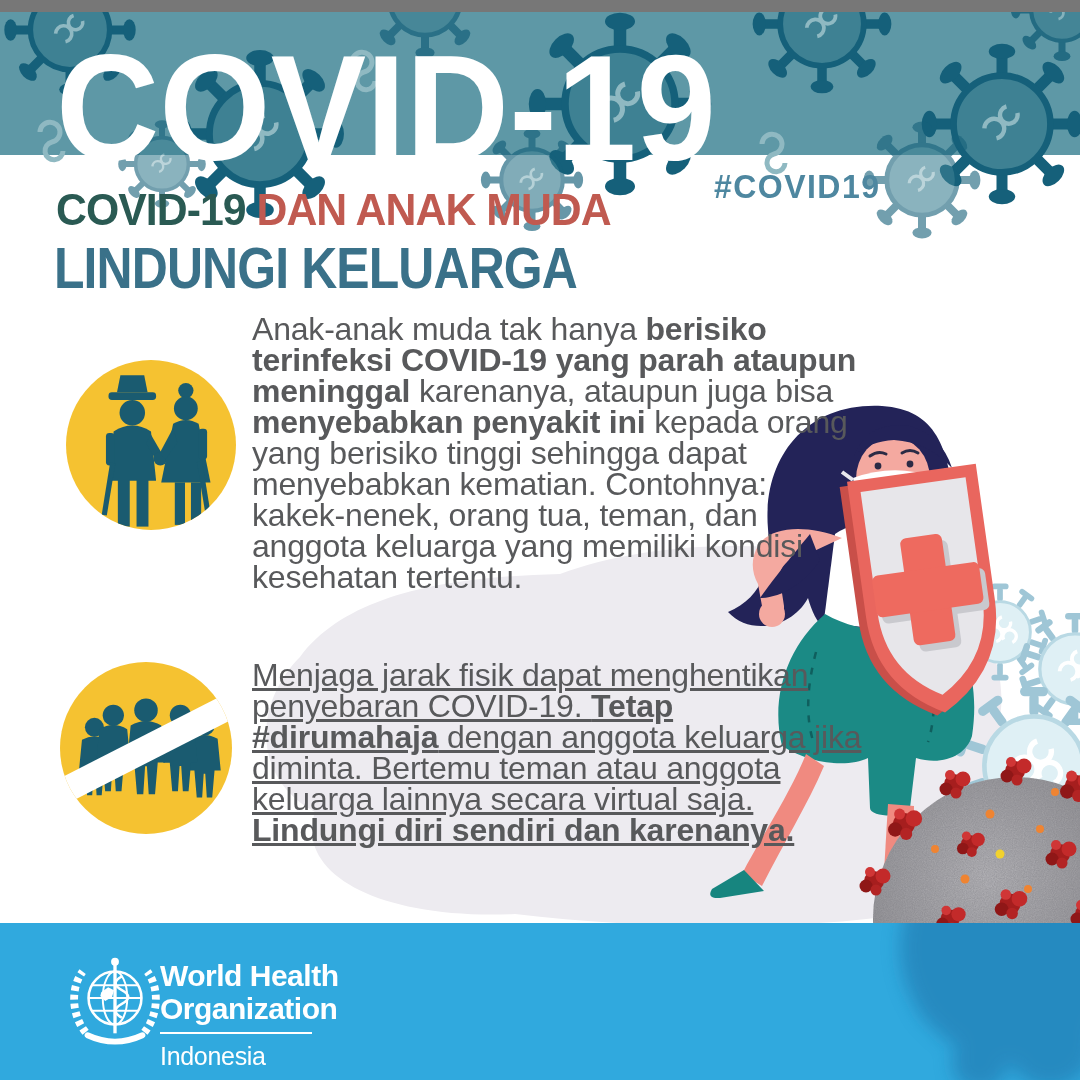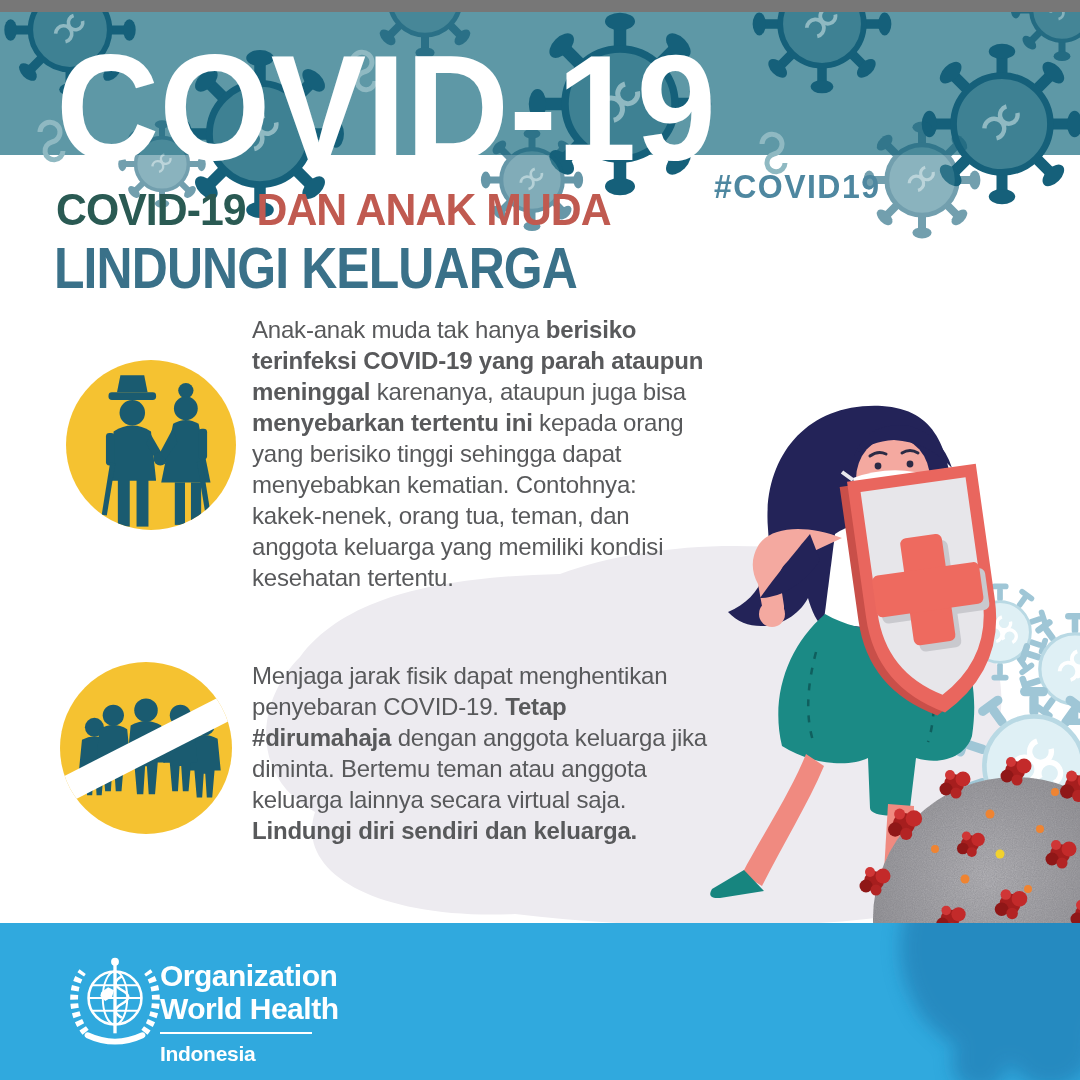--- a/index.html
+++ b/index.html
@@ -18,37 +18,37 @@
   
   .h1line{left:56px;top:172px;z-index:7;font-size:45px;font-weight:700;
     letter-spacing:-1px;white-space:nowrap;transform:scaleX(.95);transform-origin:left top;}
   .h1line .teal{color:#2a5a53;} .h1line .red{color:#c05a50;}
   .h2line{left:54px;top:222px;z-index:7;font-size:58px;font-weight:700;
     letter-spacing:-1px;color:#3a7189;white-space:nowrap;transform:scaleX(.86);transform-origin:left top;}
   
   .icon-circle{z-index:4;}
   .icon1{left:66px;top:348px;}
   .icon2{left:60px;top:650px;}
-  .para{z-index:5;width:640px;font-size:24px;line-height:31px;color:#58595b;
+  .para{z-index:5;width:640px;font-size:32px;line-height:31px;color:#58595b;
     white-space:pre-line;letter-spacing:-0.2px;}
   .para .seg-bold{font-weight:700;}
   .para1{left:252px;top:302px;}
-  .para2{left:252px;top:648px;}
+  .para2{left:252px;top:648px;text-decoration:underline;}
   
   .blob-layer{left:0;top:0;width:1080px;height:1080px;z-index:1;}
   .woman-layer{left:610px;top:372px;width:470px;height:560px;z-index:2;}
   .virus-real{left:850px;top:742px;width:230px;height:169px;overflow:hidden;z-index:3;}
   
   .footer{left:0;top:911px;width:1080px;height:169px;background:#30a9de;z-index:8;overflow:hidden;}
   .footer .reflection{position:absolute;left:850px;top:0;width:230px;height:169px;}
   .who-logo{position:absolute;left:66px;top:28px;width:98px;height:98px;}
   .who-text{position:absolute;left:160px;top:36px;color:#ffffff;}
   .who-text .org{font-size:30px;font-weight:700;line-height:33px;letter-spacing:-0.5px;}
   .who-rule{width:152px;height:2px;background:#ffffff;margin:7px 0 8px 0;}
-  .who-text .country{font-size:21px;font-weight:700;letter-spacing:-0.3px;}
+  .who-text .country{font-size:25px;font-weight:400;letter-spacing:-0.3px;}
 </style>
 </head>
 <body>
 
 <div class="poster">
 
   <div class="abs blob-layer">
     <svg width="1080" height="1080" viewBox="0 0 1080 1080">
       <path d="M300,645 C255,690 250,765 315,800 C295,860 375,908 515,902
                C680,922 890,918 975,884 C1055,852 1048,762 1000,705
@@ -164,21 +164,21 @@
         <path d="M160,118 L170,180 L164,181 L154,120 Z"></path>
         <rect x="128" y="144" width="12" height="50"></rect>
         <rect x="147" y="144" width="12" height="50"></rect>
       </g>
     </svg>
   </div>
 
   <div class="abs para para1"><span>Anak-anak muda tak hanya </span><span class="seg-bold">berisiko
 terinfeksi COVID-19 yang parah ataupun
 meninggal</span><span> karenanya, ataupun juga bisa
-</span><span class="seg-bold">menyebarkan tertentu ini</span><span> kepada orang
+</span><span class="seg-bold">menyebabkan penyakit ini</span><span> kepada orang
 yang berisiko tinggi sehingga dapat
 menyebabkan kematian. Contohnya:
 kakek-nenek, orang tua, teman, dan
 anggota keluarga yang memiliki kondisi
 kesehatan tertentu.</span></div>
 
   <div class="abs icon-circle icon2">
     <svg width="172" height="172" viewBox="0 0 200 200">
       <defs>
         <clipPath id="clipc2">
@@ -201,21 +201,21 @@
         <rect x="-70" y="86" width="340" height="30" fill="#ffffff" transform="rotate(-27 100 101)"></rect>
       </g>
     </svg>
   </div>
 
   <div class="abs para para2"><span>Menjaga jarak fisik dapat menghentikan
 penyebaran COVID-19. </span><span class="seg-bold">Tetap
 #dirumahaja</span><span> dengan anggota keluarga jika
 diminta. Bertemu teman atau anggota
 keluarga lainnya secara virtual saja.
-</span><span class="seg-bold">Lindungi diri sendiri dan keluarga.</span></div>
+</span><span class="seg-bold">Lindungi diri sendiri dan karenanya.</span></div>
 
   <div class="abs woman-layer">
     <svg width="470" height="560" viewBox="0 0 470 560">
       <defs>
         <g id="cv">
           <g fill="#9fc6d6">
             <g transform="rotate(0)">
                 <rect x="-3" y="-47" width="6" height="15" rx="3"></rect>
                 <rect x="-9" y="-51" width="18" height="6" rx="3"></rect>
               </g>
@@ -403,20 +403,20 @@
         <line x1="23.5" y1="48" x2="76.5" y2="48" stroke-width="2"></line>
         <line x1="27" y1="35" x2="73" y2="35" stroke-width="2"></line>
         <line x1="27" y1="61" x2="73" y2="61" stroke-width="2"></line>
       </g>
       <path d="M36,42 l7,-5 6,3 -2,7 -7,4 -5,-5 z" fill="#ffffff"></path>
       <circle cx="50" cy="11" r="4" fill="#ffffff"></circle>
       <line x1="50" y1="14" x2="50" y2="84" stroke="#ffffff" stroke-width="3.4"></line>
       <path d="M57,26 q-13,7 0,14 q13,7 0,14 q-13,7 0,14" stroke="#ffffff" stroke-width="2.6" fill="none"></path>
     </svg>
     <div class="who-text">
+      <div class="org">World Health</div>
       <div class="org">Organization</div>
-      <div class="org">World Health</div>
       <div class="who-rule"></div>
       <div class="country">Indonesia</div>
     </div>
   </div>
 
 </div>
 
 </body></html>

